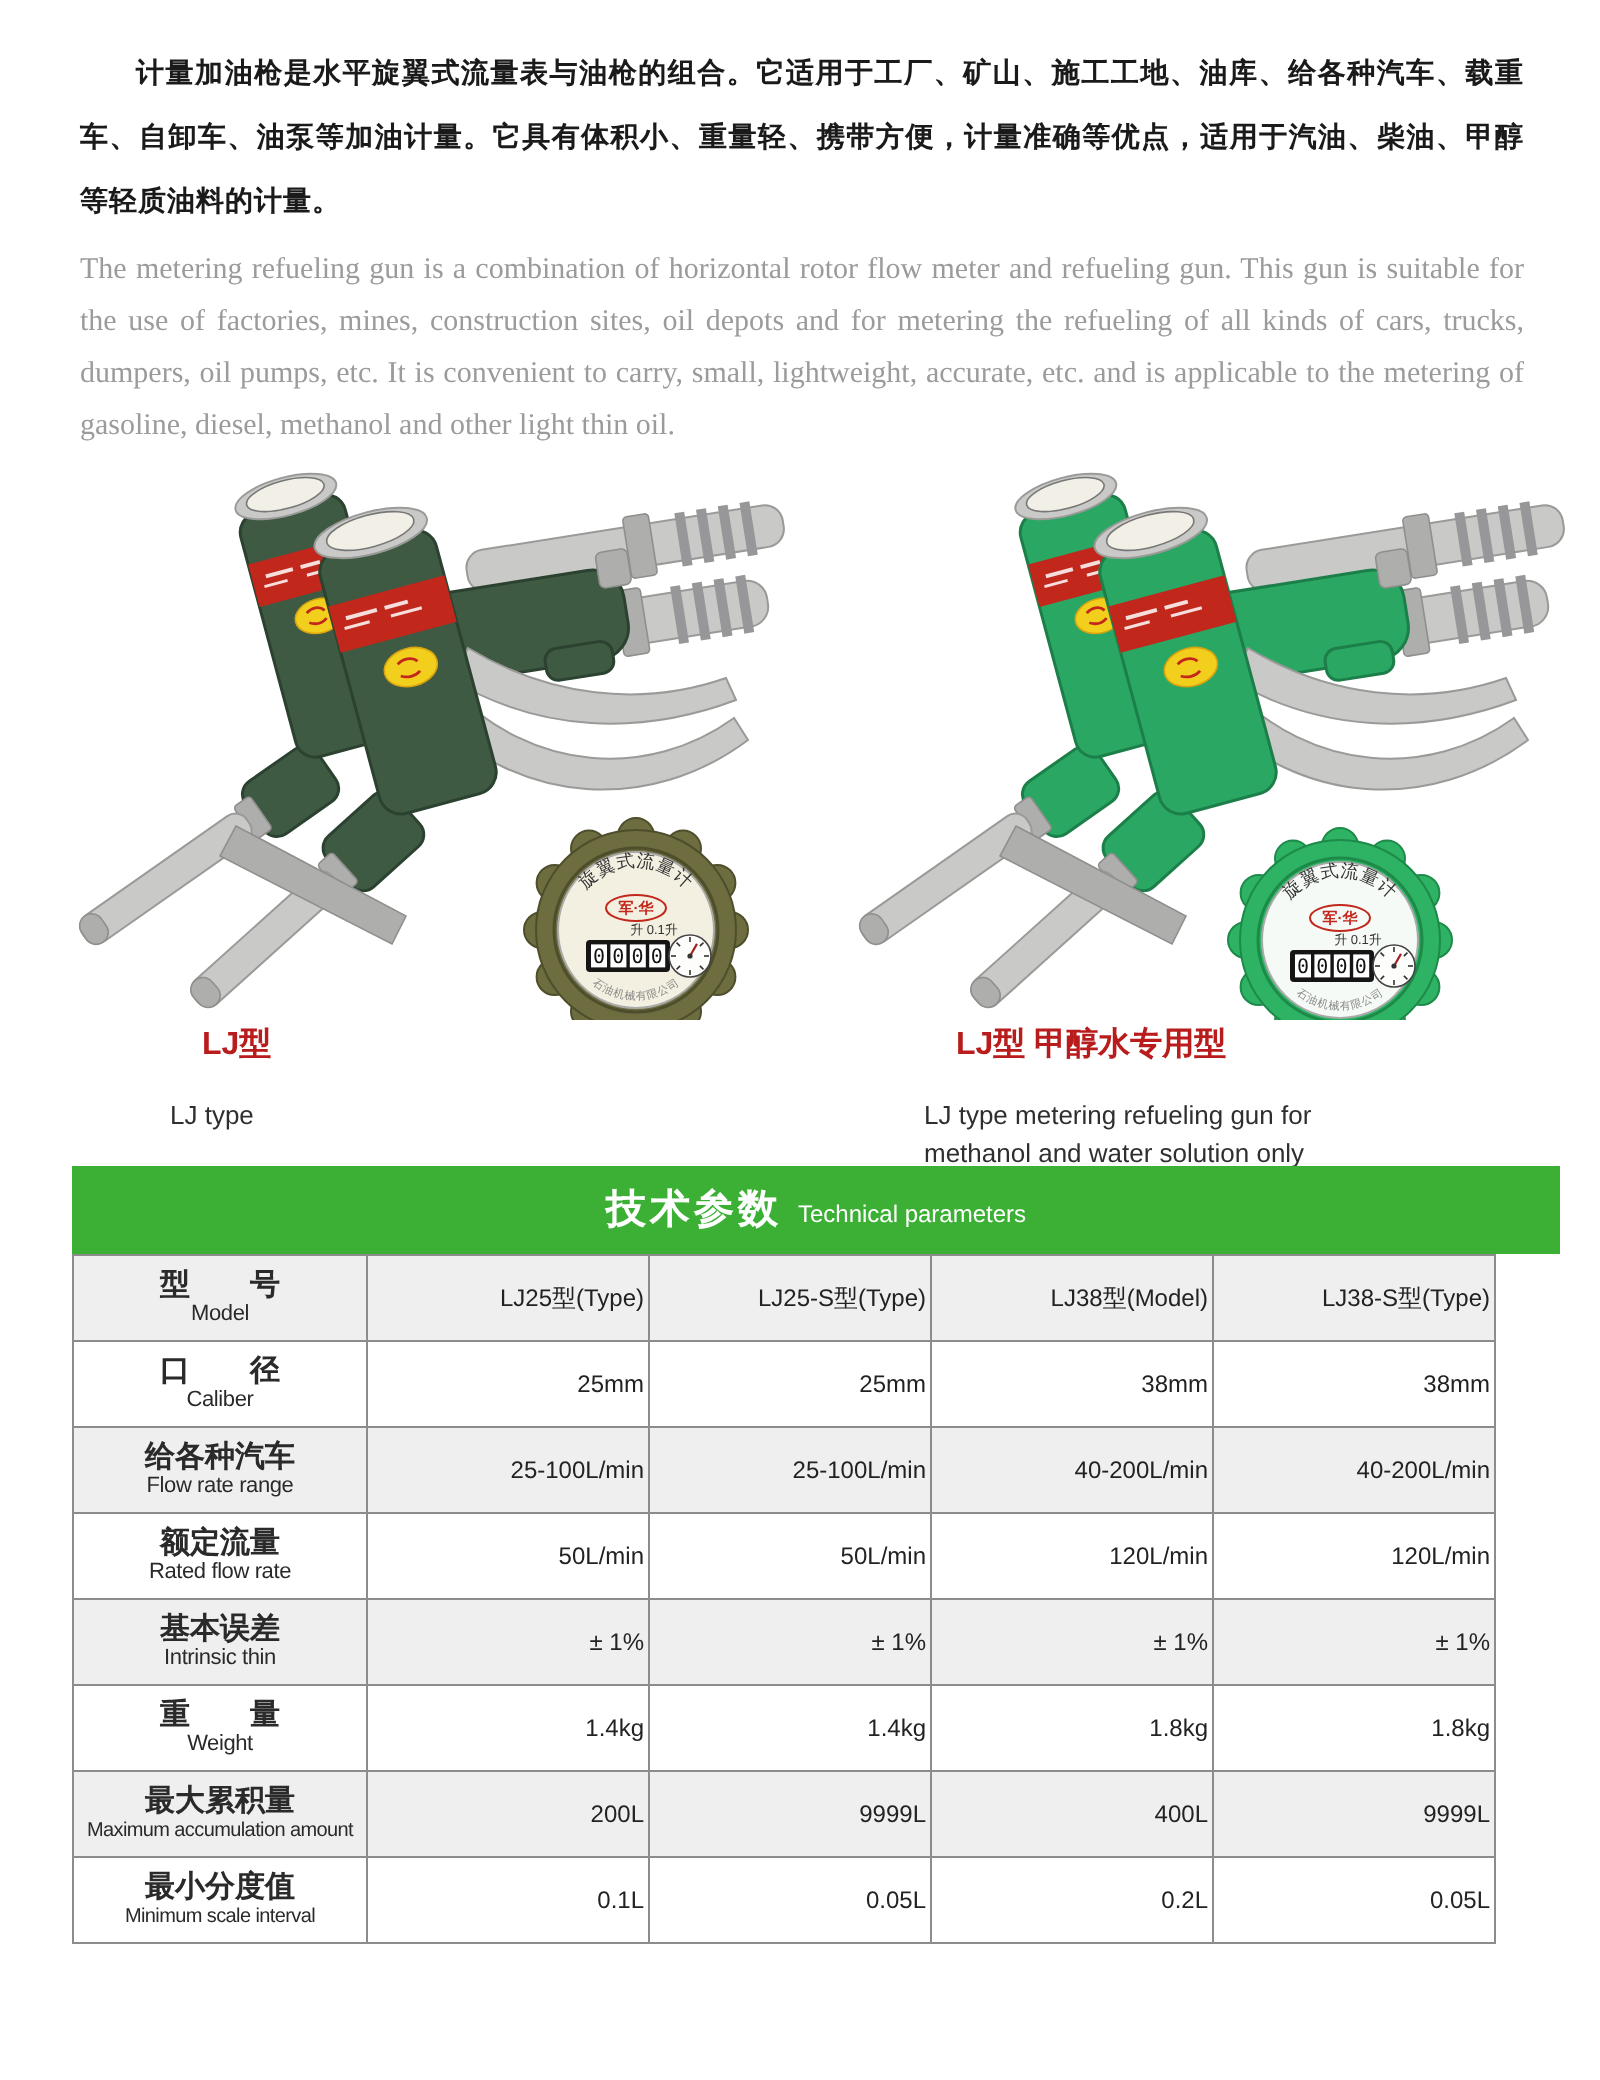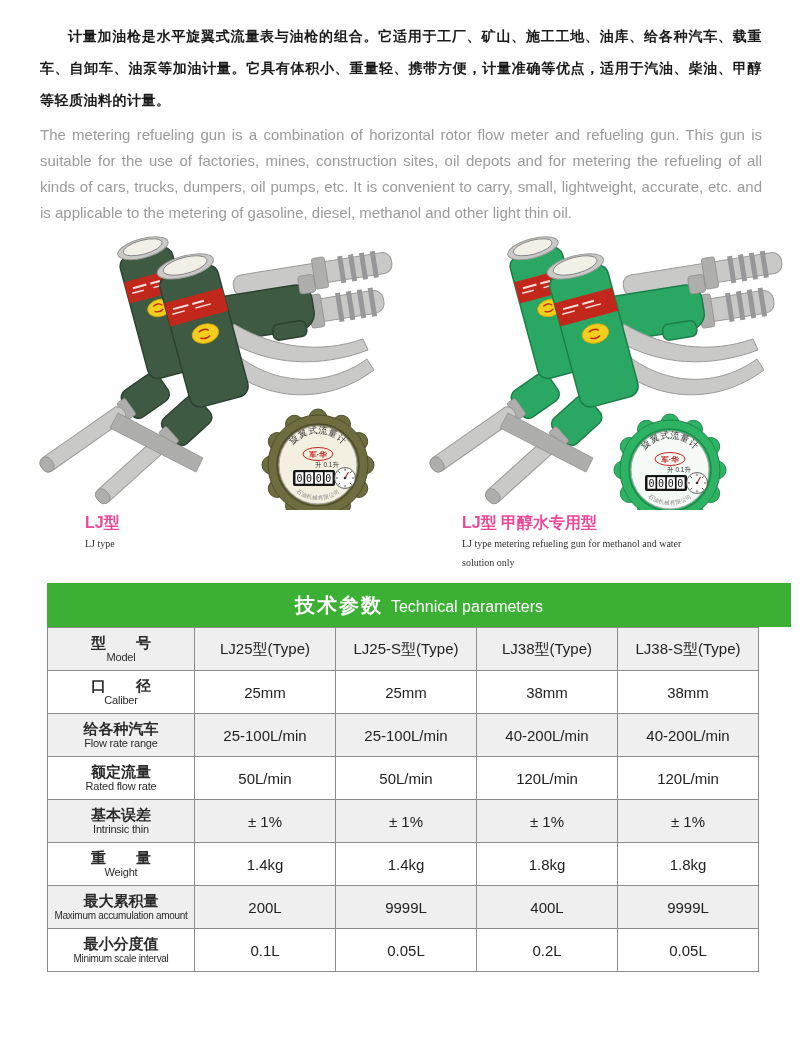--- a/index.html
+++ b/index.html
@@ -10,37 +10,37 @@
   .page{position:absolute;inset:0;}
 
   
   .intro-zh{
     position:absolute;left:40px;top:20px;width:722px;margin:0;
     font-size:14px;font-weight:700;line-height:32px;color:var(--text-dark);
     text-indent:2em;text-align:justify;letter-spacing:.5px;
   }
   .intro-en{
     position:absolute;left:40px;top:122px;width:722px;margin:0;
-    font-size:15px;line-height:26px;color:var(--text-gray);text-align:justify;
+    font-size:15px;line-height:26px;color:var(--text-gray);text-align:justify;font-family:Liberation Serif, serif;
   }
 
   
   .figure{position:absolute;margin:0;width:380px;height:282px;}
   .figure.p0{left:18px;top:228px;
     --gun:var(--gun-dark-green); --gun-deep:var(--gun-dark-green-deep);
     --rim:var(--gauge-rim-olive); --rim-deep:#4e4e2c; --face:#f4f0e1;}
   .figure.p1{left:408px;top:228px;
     --gun:var(--gun-light-green); --gun-deep:var(--gun-light-green-deep);
     --rim:var(--gauge-rim-green); --rim-deep:#1d8a4a; --face:#f6faf6;}
 
   .caption{position:absolute;color:#2f2f2f;}
   .caption-left{left:85px;top:513px;}
   .caption-right{left:462px;top:513px;width:242px;}
-  .cap-zh{font-size:16px;font-weight:700;line-height:20px;color:#ec4899;}
-  .cap-en{font-size:10px;line-height:19px;margin-top:1px;font-family:Liberation Serif, serif;}
+  .cap-zh{font-size:16px;font-weight:700;line-height:20px;color:#b91c1c;margin-left:16px;}
+  .cap-en{font-size:13px;line-height:19px;margin-top:15px;}
 
   
   .silver{fill:var(--silver);stroke:#9a9a98;stroke-width:1;}
   .silver-dark{fill:#aeaeac;stroke:#8f8f8d;stroke-width:.8;}
   .rib{fill:#97979a;}
   .gun-body{fill:var(--gun);stroke:var(--gun-deep);stroke-width:1.5;}
   .gun-deep{fill:var(--gun-deep);}
   .dial-face{fill:#f2efe6;stroke:#777;stroke-width:.8;}
   .red-band{fill:var(--label-red);}
   .band-dash{fill:#ffffff;opacity:.85;}
@@ -55,37 +55,37 @@
   .scale-text{font-size:6.5px;fill:#333;text-anchor:middle;}
   .counter-frame{fill:#151515;}
   .counter-cell{fill:#ffffff;}
   .digits{font-family:"DejaVu Sans Mono",monospace;font-size:10px;fill:#111;letter-spacing:3.6px;}
   .subdial-circle{fill:#fdfdfb;stroke:#444;stroke-width:.8;}
   .tick{stroke:#333;stroke-width:.8;}
   .needle{stroke:#a22222;stroke-width:1.1;}
   .maker-text{font-size:5.5px;fill:#888;letter-spacing:.4px;}
 
   
-  .spec{position:absolute;left:47px;top:583px;width:744px;}
+  .spec{position:absolute;left:36px;top:583px;width:744px;}
   .spec-header{
     height:44px;background:var(--accent-green);color:#fff;
     display:flex;align-items:baseline;justify-content:center;gap:8px;padding-top:0;
     box-sizing:border-box;line-height:44px;
   }
   .spec-title-zh{font-size:20px;font-weight:700;letter-spacing:2px;}
-  .spec-title-en{font-size:16px;}
+  .spec-title-en{font-size:12px;}
   table.spec-table{width:712px;border-collapse:collapse;table-layout:fixed;}
   col.c-label{width:147px;}
   col.c-val{width:141px;}
   .spec-table td{
     height:42px;border:1px solid var(--table-border);
     text-align:center;vertical-align:middle;padding:0 2px;background:#fff;color:#222;
   }
   .spec-table tr:nth-child(odd) td{background:var(--row-shade);}
-  td.val{font-size:15px;}
+  td.val{font-size:12px;text-align:right;}
   .lbl-zh{font-size:15px;font-weight:700;color:#2a2a2a;line-height:17px;}
   .lbl-en{font-size:11px;color:#2a2a2a;line-height:13px;letter-spacing:-.2px;}
   .lbl-en.small{font-size:10px;letter-spacing:-.3px;}
 </style>
 </head>
 <body>
 
 <div class="page">
 
   <p class="intro-zh">计量加油枪是水平旋翼式流量表与油枪的组合。它适用于工厂、矿山、施工工地、油库、给各种汽车、载重车、自卸车、油泵等加油计量。它具有体积小、重量轻、携带方便，计量准确等优点，适用于汽油、柴油、甲醇等轻质油料的计量。</p>
@@ -357,21 +357,21 @@
           <col class="c-val">
         </colgroup>
       <tbody>
         <tr>
           <td class="lbl">
             <div class="lbl-zh">型　　号</div>
             <div class="lbl-en">Model</div>
           </td>
           <td class="val">LJ25型(Type)</td>
           <td class="val">LJ25-S型(Type)</td>
-          <td class="val">LJ38型(Type)</td>
+          <td class="val">LJ38型(Model)</td>
           <td class="val">LJ38-S型(Type)</td>
         </tr>
         <tr>
           <td class="lbl">
             <div class="lbl-zh">口　　径</div>
             <div class="lbl-en">Caliber</div>
           </td>
           <td class="val">25mm</td>
           <td class="val">25mm</td>
           <td class="val">38mm</td>

